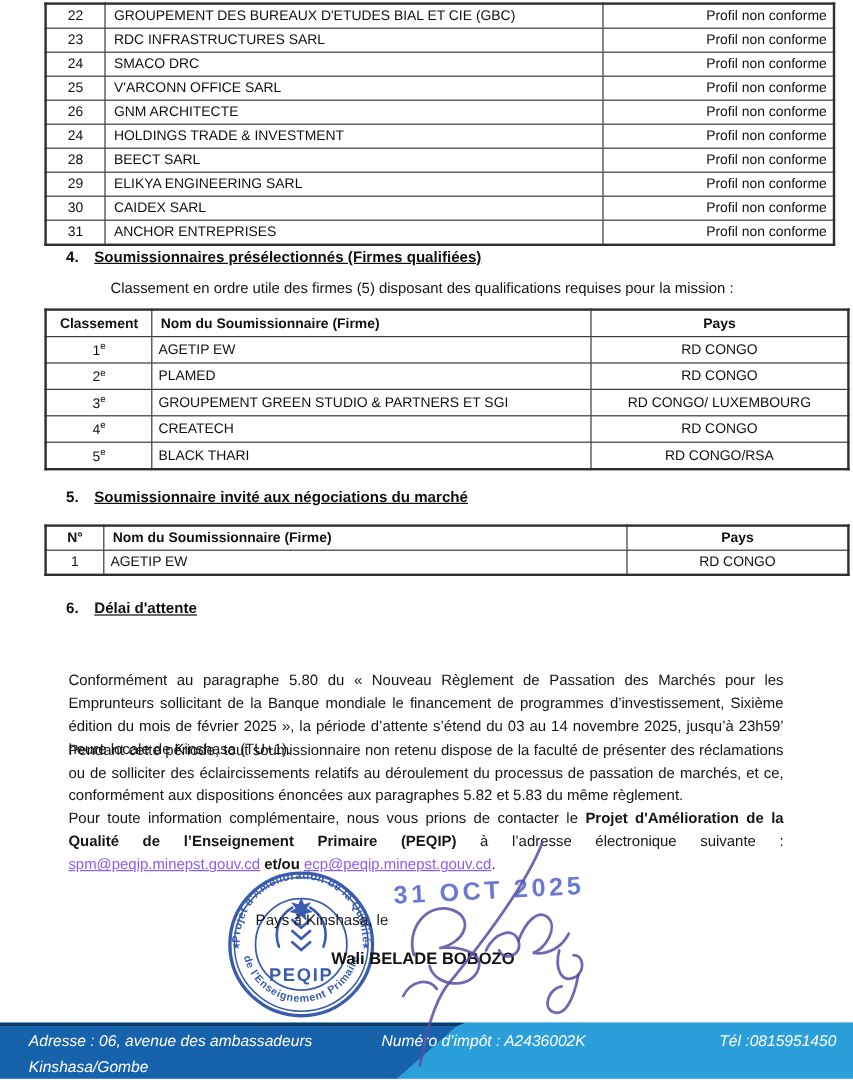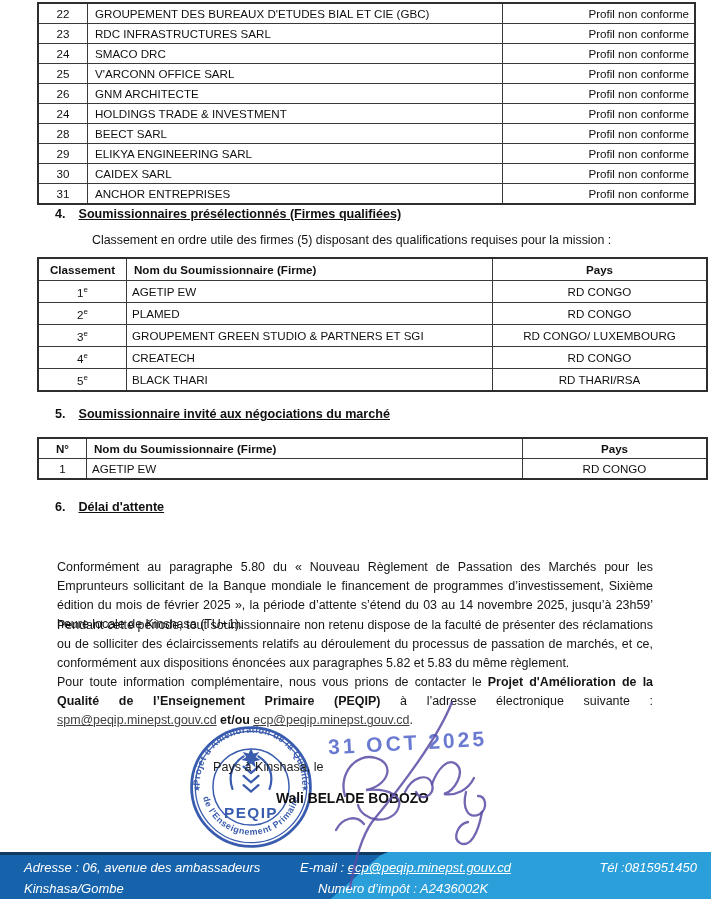--- a/index.html
+++ b/index.html
@@ -30,21 +30,21 @@
   .col-no{width:37px; text-align:center;}
   .col-name2{width:423px; text-align:left; padding-left:7px;}
   .col-pays2{width:173px; text-align:center;}
   .qual-table th.col-name, .invite-table th.col-name2{text-align:left; padding-left:7px;}
   sup{font-size:8px;}
   
   .sec-heading{position:absolute; display:flex; gap:13px; font-size:12.6px; font-weight:bold; color:#101010;}
   .sec-heading .h-title{text-decoration:underline;}
   .intro-line{position:absolute; font-size:12.4px; color:#141414;}
   .para{position:absolute; width:596px; left:57px; font-size:12.45px; line-height:19px; text-align:justify; color:#151515;}
-  .para a,.para .email{color:#404040; text-decoration:underline;}
+  .para a,.para .email{color:#8b5cf6; text-decoration:underline;}
   .b{font-weight:bold;}
   
   .stamp-svg{position:absolute; left:186px; top:722px; width:130px; height:130px; opacity:.92;}
   .stamp-svg .ring{fill:none; stroke:#2a4fa8;}
   .stamp-svg text{fill:#2a4fa8;}
   .stamp-svg .emb{stroke:#2a4fa8; fill:none; stroke-width:2.4; stroke-linecap:round;}
   .fait-line{position:absolute; left:213px; top:760px; font-size:12.6px; color:#1b1b1b; z-index:4;}
   .date-stamp{
     position:absolute; left:328px; top:731px; z-index:3;
     font-size:21px; font-weight:bold; letter-spacing:3px;
@@ -171,21 +171,21 @@
 
         <tr>
           <td class="col-rank"><span>4</span><sup>e</sup></td>
           <td class="col-name">CREATECH</td>
           <td class="col-pays">RD CONGO</td>
         </tr>
 
         <tr>
           <td class="col-rank"><span>5</span><sup>e</sup></td>
           <td class="col-name">BLACK THARI</td>
-          <td class="col-pays">RD THARI/RSA</td>
+          <td class="col-pays">RD CONGO/RSA</td>
         </tr>
       </tbody>
   </table>
 
   <div class="sec-heading" style="top:407px; left:55px;">
     <span class="h-num">5.</span>
     <span class="h-title">Soumissionnaire invité aux négociations du marché</span>
   </div>
 
   <table class="doc-table invite-table">
@@ -260,19 +260,18 @@
 
   <div class="footer">
     <div class="footer-light" style="background: rgb(42, 159, 218);"></div>
     <div class="footer-dark" style="background: rgb(23, 99, 171);"></div>
     <div class="footer-navy" style="background: rgb(17, 58, 99);"></div>
     <div class="ft ft-addr">
       <div>Adresse : 06, avenue des ambassadeurs</div>
       <div>Kinshasa/Gombe</div>
     </div>
     <div class="ft ft-mid">
-      <div><span>E-mail : </span><span class="email">ecp@peqip.minepst.gouv.cd</span></div>
       <div class="tax"><span>Numéro d’impôt :   </span><span>A2436002K</span></div>
     </div>
     <div class="ft ft-tel">Tél :0815951450</div>
   </div>
 
 </div>
 
 </body></html>

